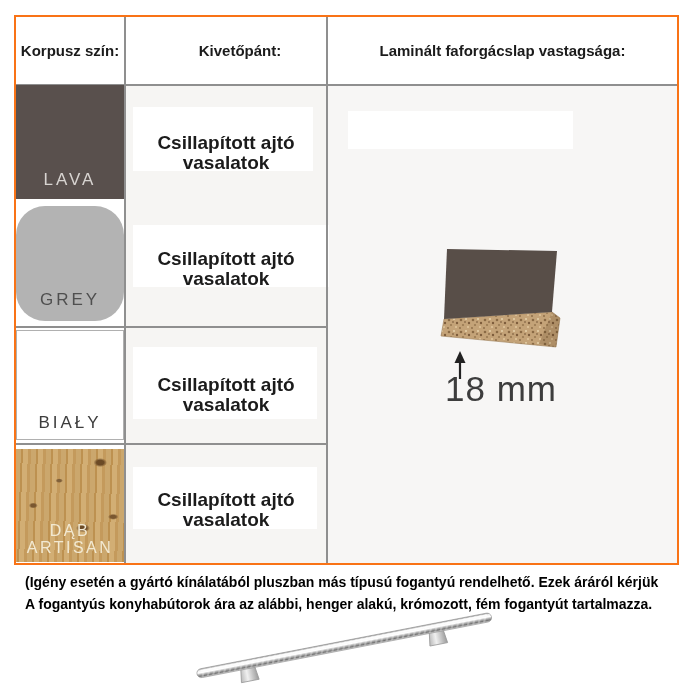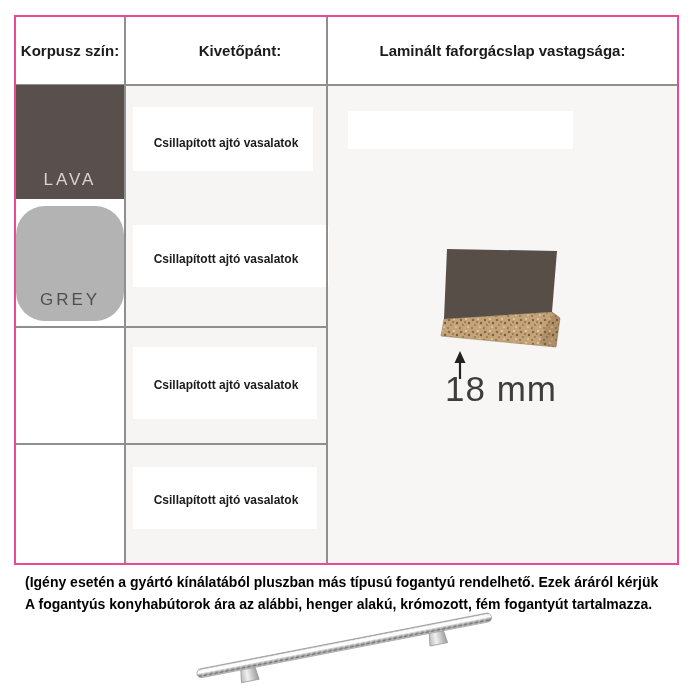--- a/index.html
+++ b/index.html
@@ -2,21 +2,21 @@
 <html><head>
 <meta charset="utf-8">
 <style>
   html,body{margin:0;padding:0;}
   .page{
     position:relative;width:700px;height:700px;background:#ffffff;
     font-family:"Liberation Sans", sans-serif;overflow:hidden;
   }
   .spec-table{
     position:absolute;left:14px;top:15px;width:661px;height:546px;
-    border:2px solid #ec4899;background:#ffffff;
+    border:2px solid #f97316;background:#ffffff;
   }
   .vline{position:absolute;top:0;width:2px;height:546px;background:#8f8f8f;}
   .vline1{left:108px;}
   .vline2{left:310px;}
   .hline{position:absolute;height:2px;background:#8f8f8f;}
   .hline-header{top:67px;left:0;width:661px;}
   .hline-r1{top:309px;left:0;width:312px;}
   .hline-r2{top:426px;left:0;width:312px;}
   .col2-bg{position:absolute;left:110px;top:69px;width:200px;height:477px;background:#f6f5f3;}
   .col3-bg{position:absolute;left:312px;top:69px;width:349px;height:477px;background:#f7f6f5;}
@@ -47,21 +47,21 @@
       repeating-linear-gradient(92deg, #cba76d 0 5px, #bd9150 5px 7px, #d2ae74 7px 12px, #c49a5c 12px 15px);
   }
   .patch{position:absolute;background:#ffffff;}
   .patch-c2-1{left:117px;top:90px;width:180px;height:64px;}
   .patch-c2-2{left:117px;top:208px;width:196px;height:62px;}
   .patch-c2-3{left:117px;top:330px;width:184px;height:72px;}
   .patch-c2-4{left:117px;top:450px;width:184px;height:62px;}
   .patch-c3{left:332px;top:94px;width:225px;height:38px;}
   .hinge-text{
     position:absolute;left:110px;width:200px;text-align:center;
-    font-weight:bold;font-size:12px;color:#1b1b1b;line-height:20px;
+    font-weight:bold;font-size:19px;color:#1b1b1b;line-height:20px;
   }
   .hinge1{top:116px;} .hinge2{top:232px;} .hinge3{top:358px;} .hinge4{top:473px;}
   .board-svg{position:absolute;left:419px;top:228px;}
   .arrow-svg{position:absolute;left:436px;top:334px;}
   .thickness-label{
     position:absolute;left:400px;top:356px;width:170px;text-align:center;
     font-size:35px;font-weight:500;color:#3d3d3d;letter-spacing:1px;line-height:32px;
   }
   .footer-text{
     position:absolute;left:25px;top:572px;width:670px;
@@ -92,20 +92,26 @@
 
     <div class="hcell hcell1">Korpusz szín:</div>
     <div class="hcell hcell2">Kivetőpánt:</div>
     <div class="hcell hcell3">Laminált faforgácslap vastagsága:</div>
 
     <div class="swatch swatch-lava">
       <span>LAVA</span>
     </div>
     <div class="swatch swatch-grey">
       <span>GREY</span>
+    </div>
+    <div class="swatch swatch-bialy">
+      <span>BIAŁY</span>
+    </div>
+    <div class="swatch swatch-dab">
+      <span>DĄB ARTISAN</span>
     </div>
 
     <div class="hinge-text hinge1">Csillapított ajtó vasalatok</div>
     <div class="hinge-text hinge2">Csillapított ajtó vasalatok</div>
     <div class="hinge-text hinge3">Csillapított ajtó vasalatok</div>
     <div class="hinge-text hinge4">Csillapított ajtó vasalatok</div>
 
     <svg class="board-svg" width="130" height="110" viewBox="0 0 130 110">
       <defs>
         <pattern id="chip" width="12" height="12" patternUnits="userSpaceOnUse">

